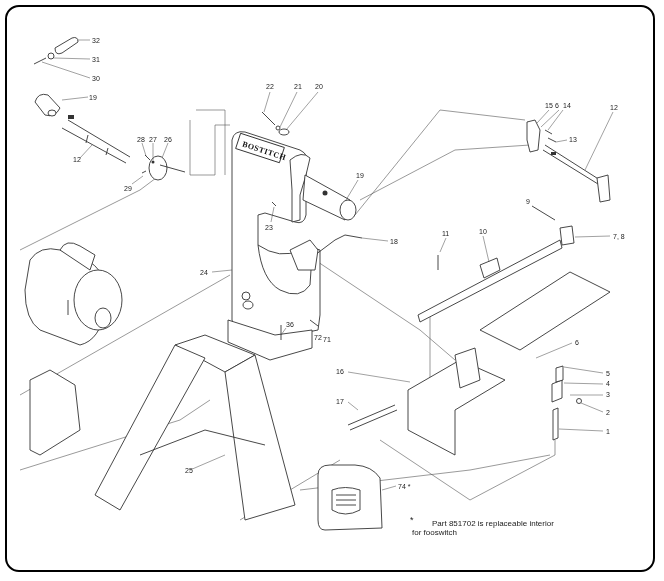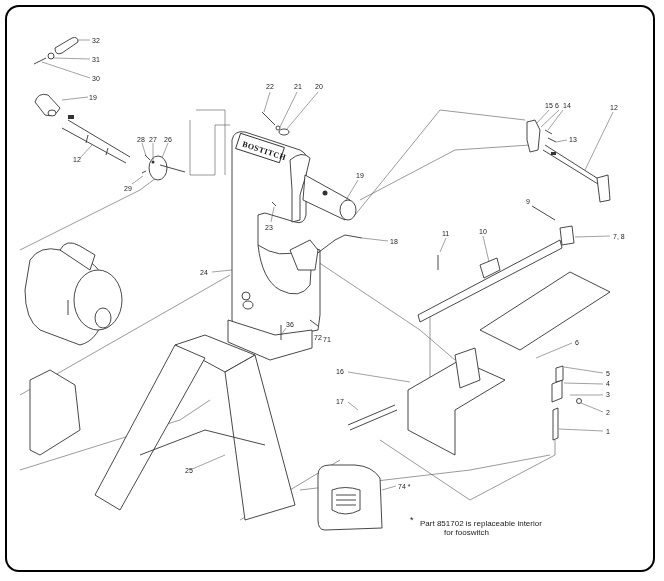--- a/index.html
+++ b/index.html
@@ -3,22 +3,22 @@
 <meta charset="utf-8">
 <style>
   html, body { margin: 0; padding: 0; background: #ffffff; }
   body { width: 664px; height: 581px; position: relative; overflow: hidden; font-family: "Liberation Sans", sans-serif; }
   .frame { position: absolute; left: 5px; top: 5px; width: 650px; height: 567px; border: 2px solid #000; border-radius: 14px; background: #fff; box-sizing: border-box; }
   svg.diagram { position: absolute; left: 0; top: 0; }
   .lbl { font-family: "Liberation Sans", sans-serif; font-size: 7px; fill: #222; }
   .brand { font-family: "Liberation Serif", serif; font-size: 8px; font-weight: bold; fill: #111; letter-spacing: 0.5px; }
   .note { position: absolute; left: 412px; top: 519px; font-size: 8px; color: #222; line-height: 9px; }
   .note .star { position: absolute; left: -2px; top: -3px; font-size: 9px; }
-  .note .l1 { margin-left: 8px; display: block; }
-  .note .l2 { display: block; margin-left: 32px; }
+  .note .l1 { margin-left: 20px; display: block; }
+  .note .l2 { display: block; }
   .part { fill: none; stroke: #333; stroke-width: 0.9; }
   .lead { fill: none; stroke: #444; stroke-width: 0.5; }
   .dash { fill: none; stroke: #555; stroke-width: 0.6; }
   .solid { fill: #fff; stroke: #333; stroke-width: 0.9; }
   .dark { fill: #333; }
 </style>
 </head>
 <body>
 
 <div class="frame"></div>

